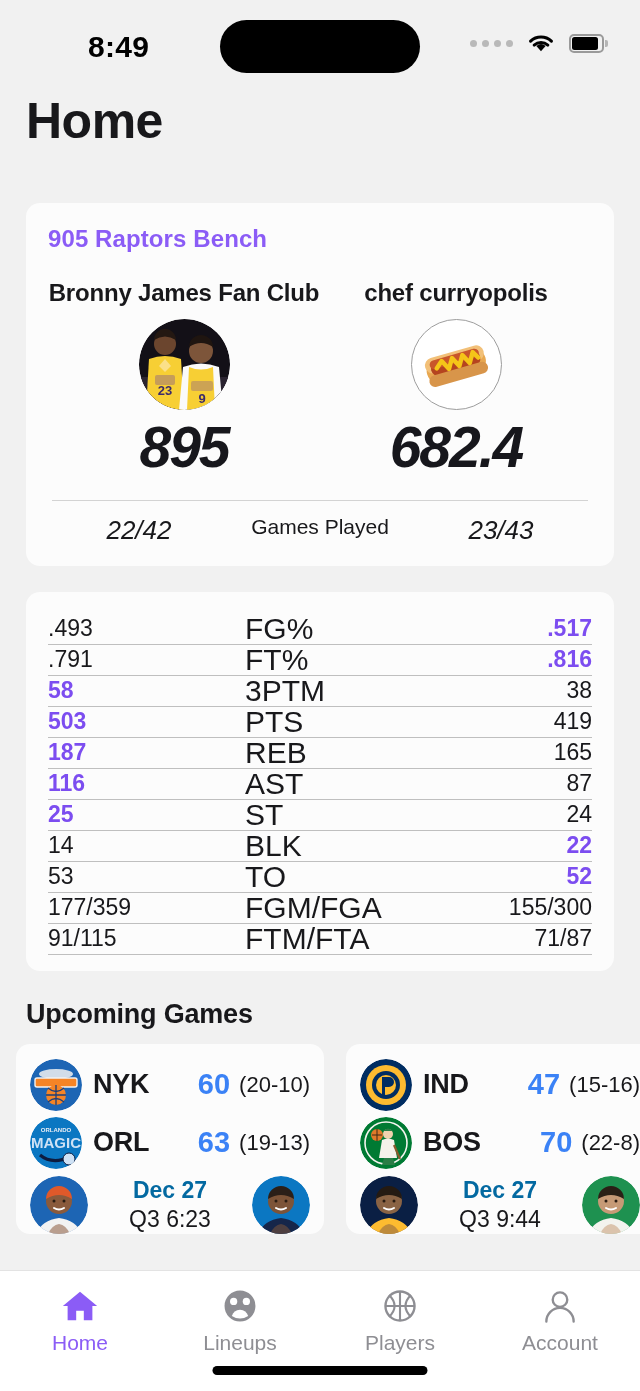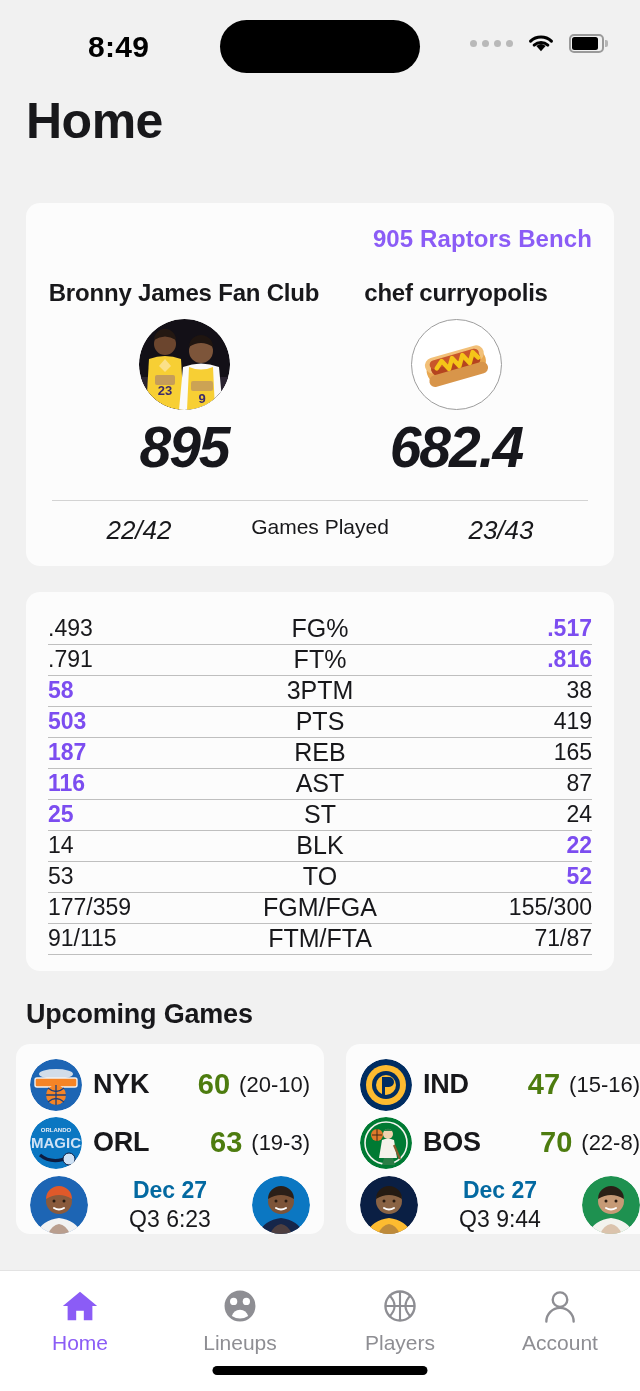--- a/index.html
+++ b/index.html
@@ -49,21 +49,21 @@
     font-size: 50px; font-weight: 700; color: #18181b;
     letter-spacing: -0.5px; line-height: 1.1;
   }
 
   
   .card {
     margin: 0 26px; background: #fcfcfc; border-radius: 14px;
   }
   .matchup-card { margin-top: 54px; padding: 22px 22px 20px; }
   .league-name {
-    text-align: right; color: #8b5cf6;
+    text-align: left; color: #8b5cf6;
     font-size: 24px; font-weight: 600; letter-spacing: 0.1px;
   }
   .teams-row { display: flex; margin-top: 26px; }
   .team-col { flex: 1; display: flex; flex-direction: column; align-items: center; }
   .team-name {
     font-size: 24px; font-weight: 700; color: #18181b;
     white-space: nowrap; letter-spacing: -0.2px;
   }
   .avatar {
     width: 91px; height: 91px; border-radius: 50%;
@@ -94,42 +94,42 @@
   
   .stats-card { margin-top: 26px; padding: 22px 22px 16px; }
   .stat-row {
     display: flex; align-items: center;
     height: 31px; border-bottom: 1px solid #bfbfbf;
   }
   .stat-left, .stat-right { flex: 1; font-size: 23px; color: #18181b; }
   .stat-left { text-align: left; }
   .stat-right { text-align: right; }
   .stat-mid {
-    flex: 0 0 auto; width: 150px; text-align: center;
-    font-size: 25px; color: #18181b;
+    flex: 0 0 auto; width: 150px; text-align: left;
+    font-size: 30px; color: #18181b;
   }
   .lead { color: #7c4df0; font-weight: 700; }
 
   
   .section-title {
     margin: 28px 0 0 26px; font-size: 27px;
     font-weight: 700; color: #18181b; letter-spacing: -0.2px;
   }
   .games-scroll {
     margin-top: 14px; display: flex; gap: 22px;
     padding-left: 16px; overflow: hidden; height: 190px;
   }
   .game-card {
     flex: 0 0 308px; background: #fcfcfc; border-radius: 14px;
     padding: 12px 14px 0; overflow: hidden; height: 190px;
   }
   .gteam-row { display: flex; align-items: center; height: 58px; }
   .logo { width: 52px; height: 52px; border-radius: 50%; flex: 0 0 52px; position: relative; overflow: hidden; }
   .gabbr { font-size: 27px; font-weight: 700; color: #18181b; margin-left: 11px; letter-spacing: -0.2px; }
-  .gscore { font-size: 29px; font-weight: 700; color: #4d7c0f; margin-left: auto; }
+  .gscore { font-size: 29px; font-weight: 700; color: #3b82f6; margin-left: auto; }
   .grec { font-size: 22px; color: #18181b; margin-left: 9px; white-space: nowrap; }
   .gtime-row { display: flex; align-items: center; margin-top: 4px; }
   .headshot {
     width: 58px; height: 58px; border-radius: 50%; flex: 0 0 58px;
     overflow: hidden; position: relative;
   }
   .gdate-wrap { flex: 1; text-align: center; }
   .gdate { font-size: 23px; font-weight: 700; color: #0369a1; }
   .gclock { font-size: 23px; color: #18181b; margin-top: 2px; }
 
@@ -327,21 +327,21 @@
       <circle cx="26" cy="26" r="26" fill="#0b77c2"></circle>
       <text x="26" y="15" font-size="6" fill="#e9eef5" text-anchor="middle" font-family="Liberation Sans, sans-serif" font-weight="700">ORLANDO</text>
       <text x="26" y="31" font-size="15" fill="#cfe2f5" text-anchor="middle" font-family="Liberation Sans, sans-serif" font-weight="700">MAGIC</text>
       <path d="M10 38q12 10 30 2" stroke="#0d1c3f" stroke-width="3.2" fill="none"></path>
       <circle cx="39" cy="42" r="6" fill="#cfe2f5"></circle>
       <circle cx="39" cy="42" r="6" fill="none" stroke="#0d1c3f" stroke-width="1"></circle>
     </svg>
           </span>
       <span class="gabbr">ORL</span>
       <span class="gscore">63</span>
-      <span class="grec">(19-3)</span>
+      <span class="grec">(19-13)</span>
     </div>
     <div class="gtime-row">
       <span class="headshot">
             <svg viewBox="0 0 58 58" width="58" height="58">
     <circle cx="29" cy="29" r="29" fill="#1d65b4"></circle>
     <path d="M6 58q6-14 23-16 17 2 23 16z" fill="#f2f2f2"></path>
     <path d="M18 58q4-9 11-10 7 1 11 10z" fill="#8a5a3c" opacity=".55"></path>
     <circle cx="29" cy="25" r="13" fill="#8a5a3c"></circle>
     <path d="M16 23a13 13 0 0 1 26 0q-13-8-26 0z" fill="#e0592a"></path>
     <circle cx="24" cy="25" r="1.5" fill="#2a1c12"></circle>

